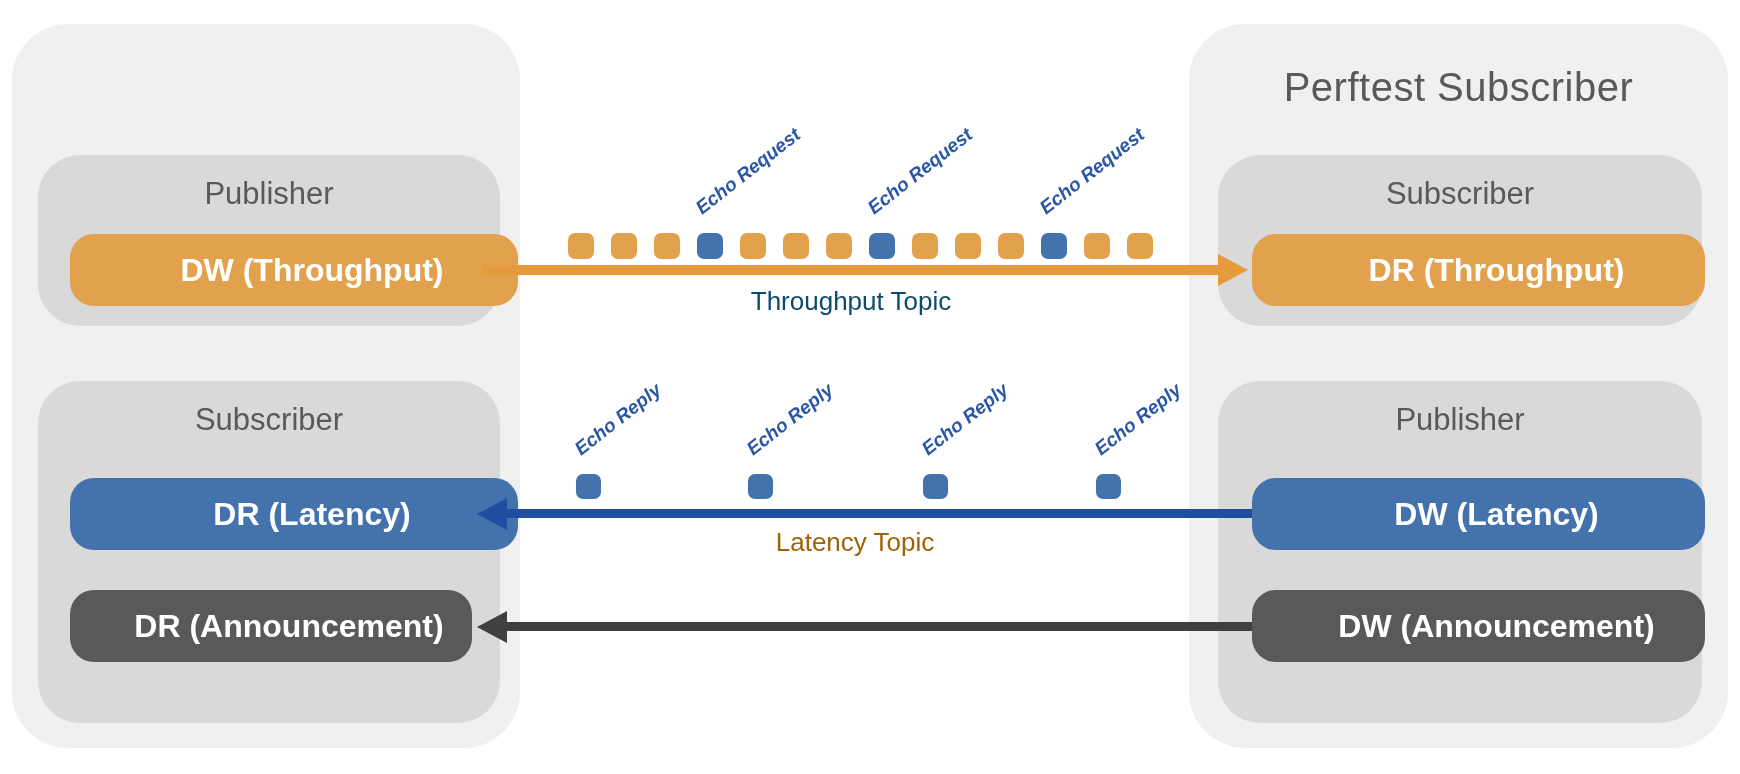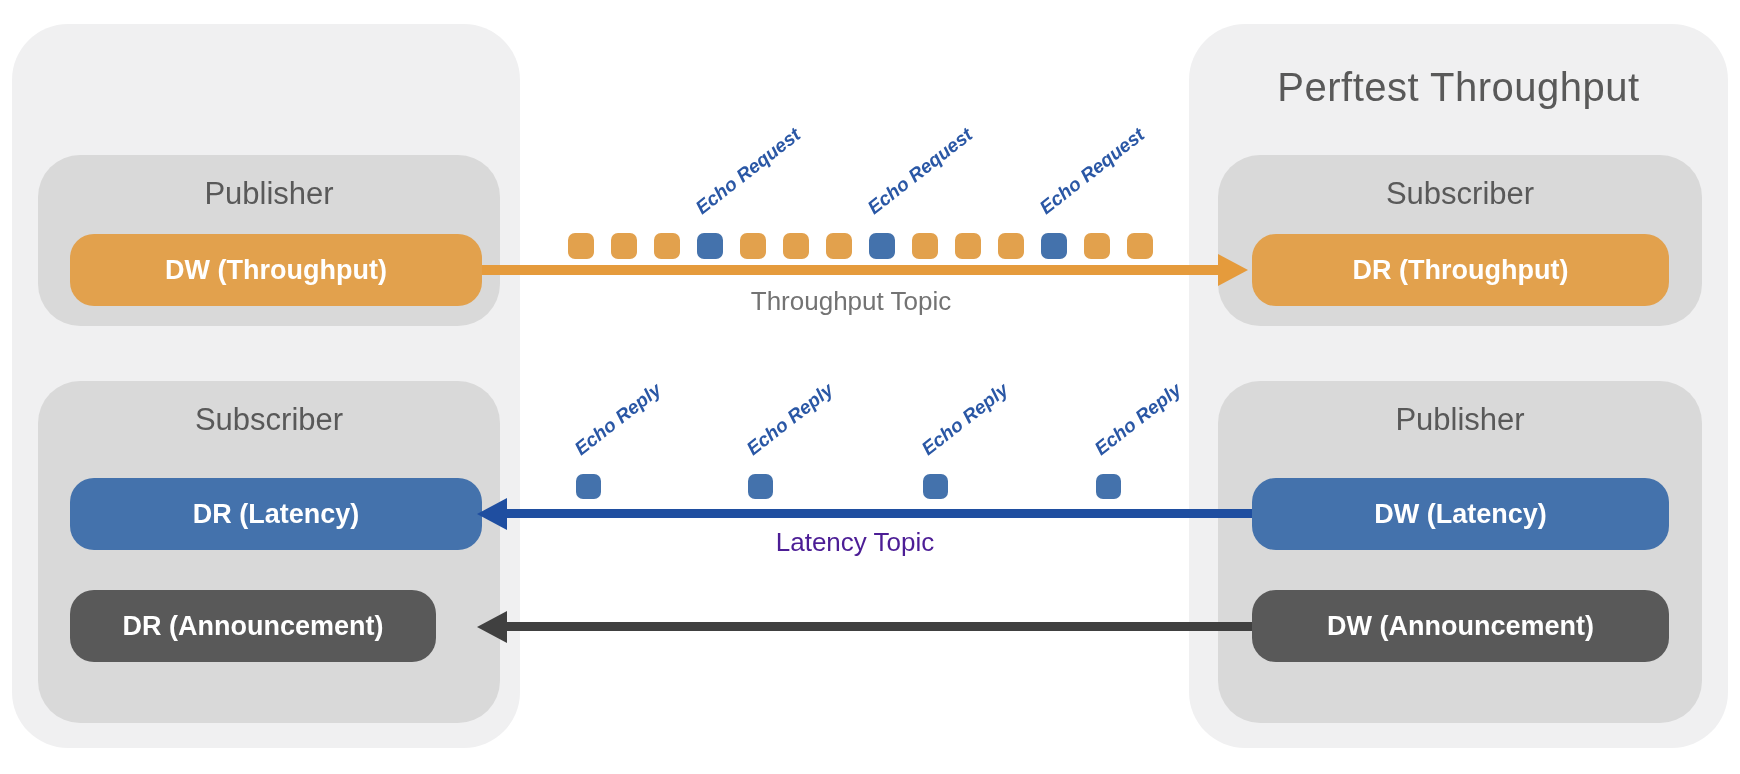--- a/index.html
+++ b/index.html
@@ -13,21 +13,21 @@
     font-size:40px; line-height:46px; letter-spacing:0.5px;
   }
   .inner-box { position:absolute; background:#d9d9d9; border-radius:42px; }
   .inner-title {
     text-align:center; color:#595959; font-size:31px; line-height:34px;
     padding-top:22px;
   }
   .pill {
     position:absolute; height:72px; border-radius:24px;
     display:flex; align-items:center; justify-content:center;
-    color:#ffffff; font-weight:bold; font-size:27px; white-space:nowrap;
+    color:#ffffff; font-weight:bold; font-size:32px; white-space:nowrap;padding-left:36px;
   }
   .pill.orange { background:#e2a14d; }
   .pill.blue   { background:#4472ac; }
   .pill.dark   { background:#595959; }
 
   .arrow-line { position:absolute; }
   .arrow-line.orange { background:#e59b3c; }
   .arrow-line.blue   { background:#1f4ea0; }
   .arrow-line.dark   { background:#404040; }
   .arrow-head { position:absolute; width:0; height:0; border-style:solid; }
@@ -42,22 +42,22 @@
 
   .echo-label {
     position:absolute; font-size:19px; line-height:22px; height:22px;
     font-style:italic; font-weight:bold; color:#2a57a5; white-space:nowrap;
     transform:rotate(-38deg); transform-origin:left bottom;
   }
   .topic-label {
     position:absolute; font-size:26px; line-height:28px; white-space:nowrap;
     transform:translateX(-50%);
   }
-  .topic-label.throughput  { color:#737373; }
-  .topic-label.latency     { color:#4c1d95; }
+  .topic-label.throughput  { color:#0c4a6e; }
+  .topic-label.latency     { color:#a16207; }
   .topic-label.announcement{ color:#404040; }
 </style>
 </head>
 <body>
 
 <div class="canvas">
 
   <div class="outer-box" style="left:12px; top:24px; width:508px; height:724px;"></div>
 
   <div class="inner-box" style="left:38px; top:155px; width:462px; height:171px;">
@@ -65,21 +65,21 @@
   </div>
   <div class="inner-box" style="left:38px; top:381px; width:462px; height:342px;">
     <div class="inner-title">Subscriber</div>
   </div>
 
   <div class="pill orange" style="left:70px; top:234px; width:412px;">DW (Throughput)</div>
   <div class="pill blue" style="left:70px; top:478px; width:412px;">DR (Latency)</div>
   <div class="pill dark" style="left:70px; top:590px; width:366px;text-align:center;">DR (Announcement)</div>
 
   <div class="outer-box" style="left:1189px; top:24px; width:539px; height:724px;"></div>
-  <div class="outer-title" style="left:1189px; top:64px; width:539px;">Perftest Throughput</div>
+  <div class="outer-title" style="left:1189px; top:64px; width:539px;">Perftest Subscriber</div>
 
   <div class="inner-box" style="left:1218px; top:155px; width:484px; height:171px;">
     <div class="inner-title">Subscriber</div>
   </div>
   <div class="inner-box" style="left:1218px; top:381px; width:484px; height:342px;">
     <div class="inner-title">Publisher</div>
   </div>
 
   <div class="pill orange" style="left:1252px; top:234px; width:417px;">DR (Throughput)</div>
   <div class="pill blue" style="left:1252px; top:478px; width:417px;text-align:right;">DW (Latency)</div>

